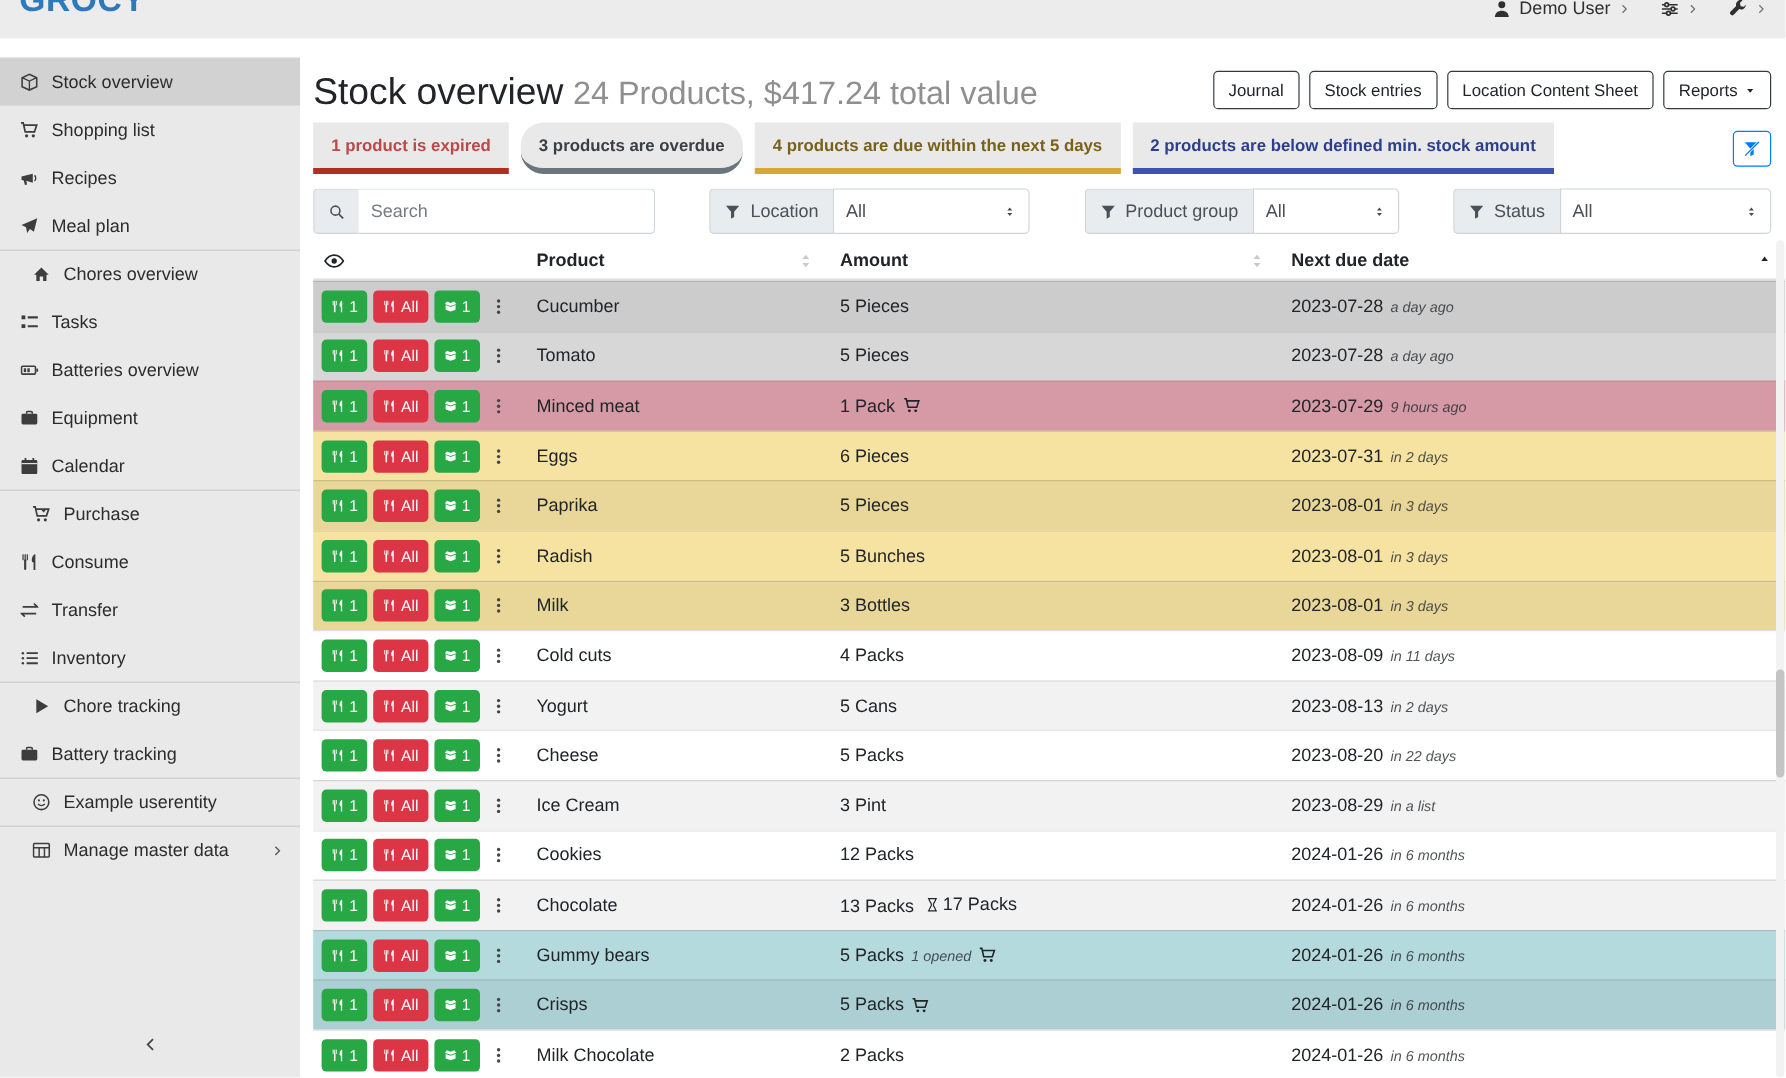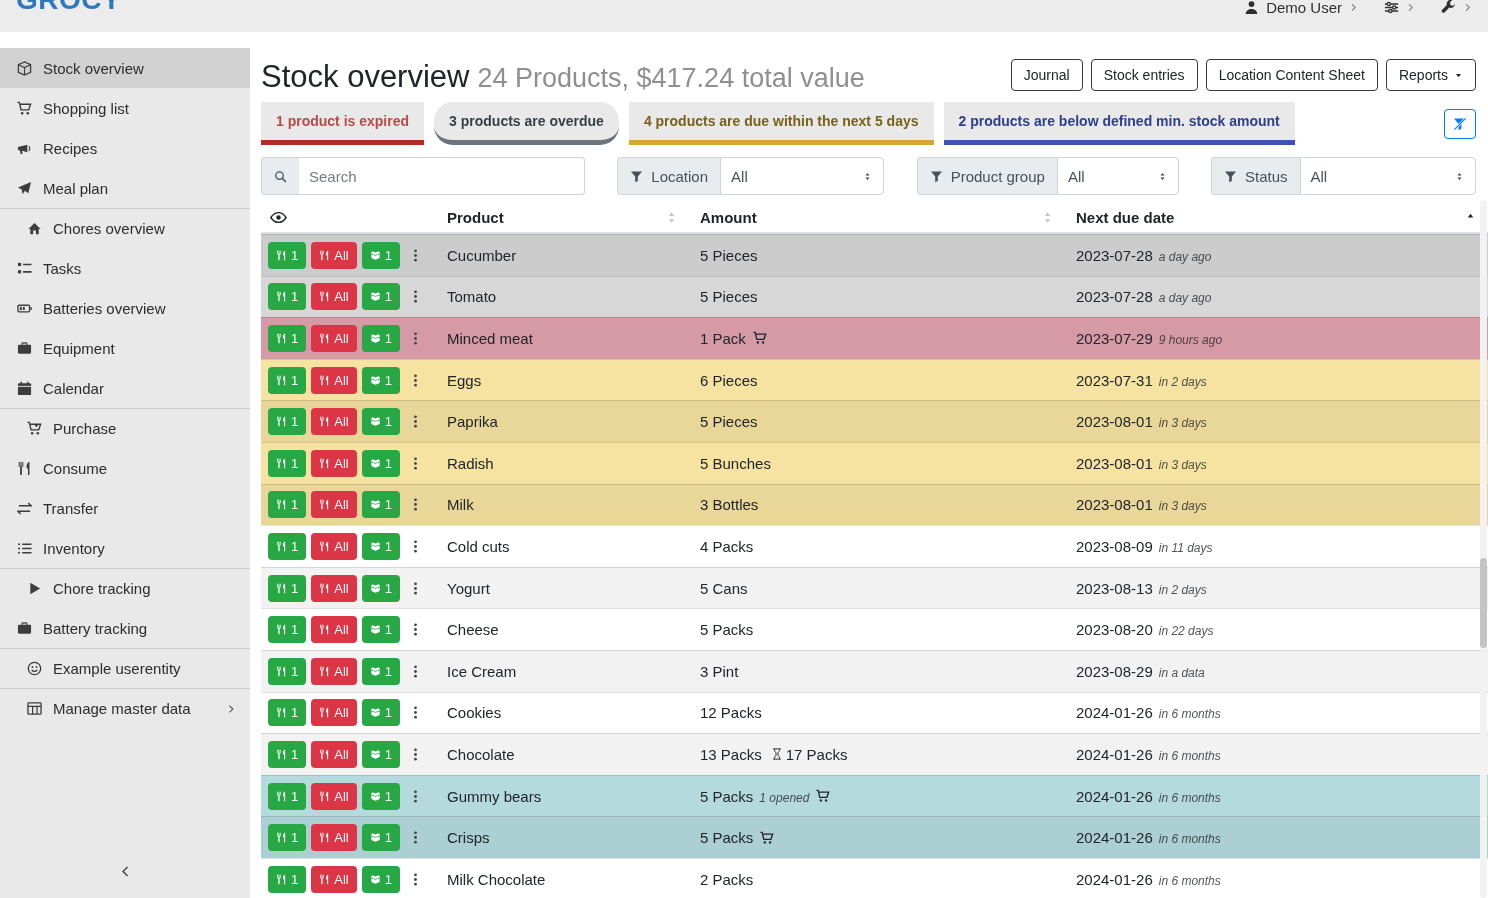--- a/index.html
+++ b/index.html
@@ -55,21 +55,21 @@
   .filters-row { display:flex; justify-content:space-between; padding:12px 12px 0 11px; }
   .input-group { display:flex; height:38px; }
   .ig-prepend { display:flex; align-items:center; gap:8px; background:#e9ecef; border:1px solid #ced4da;
                 border-right:none; border-radius:4px 0 0 4px; padding:0 12px; font-size:15px; color:#495057;
                 white-space:nowrap; }
   .ig-prepend .icn svg { width:13px; height:13px; display:block; }
   .ig-select { flex:1; display:flex; align-items:center; justify-content:space-between; border:1px solid #ced4da;
                border-radius:0 4px 4px 0; background:#fff; padding:0 10px; font-size:15px; color:#495057;
                cursor:pointer; }
   .ig-select .icn { color:#4a4a4a; } .ig-select .icn svg { width:11px; height:11px; display:block; }
-  .search-group { width:324px; }
+  .search-group { width:285px; }
   .search-input { flex:1; min-width:0; border:1px solid #ced4da; border-left:none; border-radius:0 4px 4px 0;
                   font-family:inherit; font-size:15px; color:#495057; padding:0 10px; outline:none; }
   .search-input::placeholder { color:#757c83; }
   .g-location { width:267px; } .g-pg { width:262px; } .g-status { width:265px; }
 
   
   .table-wrap { margin:8px 0 0 11px; position:relative; }
   .thead, .trow { display:grid; grid-template-columns:186px 253px 376px 1fr; align-items:center; }
   .thead { height:31px; border-bottom:2px solid #dee2e6; font-weight:700; font-size:15px; }
   .th { display:flex; align-items:center; justify-content:space-between; padding-right:22px; }
@@ -1032,21 +1032,21 @@
                     <circle cx="8" cy="8" r="1.5"></circle>
                     <circle cx="8" cy="13" r="1.5"></circle>
                   </svg></span></button>
             </div>
             <div class="c-product">Ice Cream</div>
             <div class="c-amount">
               <span>3 Pint</span>
             </div>
             <div class="c-due">
               <span>2023-08-29</span>
-              <i class="note">in a data</i>
+              <i class="note">in a list</i>
             </div>
           </div>
           <div class="trow">
             <div class="c-actions">
               <button class="btn-act btn-green">
                 <span class="icn">
                   <svg viewBox="0 0 16 16" fill="currentColor">
                     <rect x="1.8" y="1" width="1.1" height="5.2"></rect>
                     <rect x="3.7" y="1" width="1.1" height="5.2"></rect>
                     <rect x="5.6" y="1" width="1.1" height="5.2"></rect>

